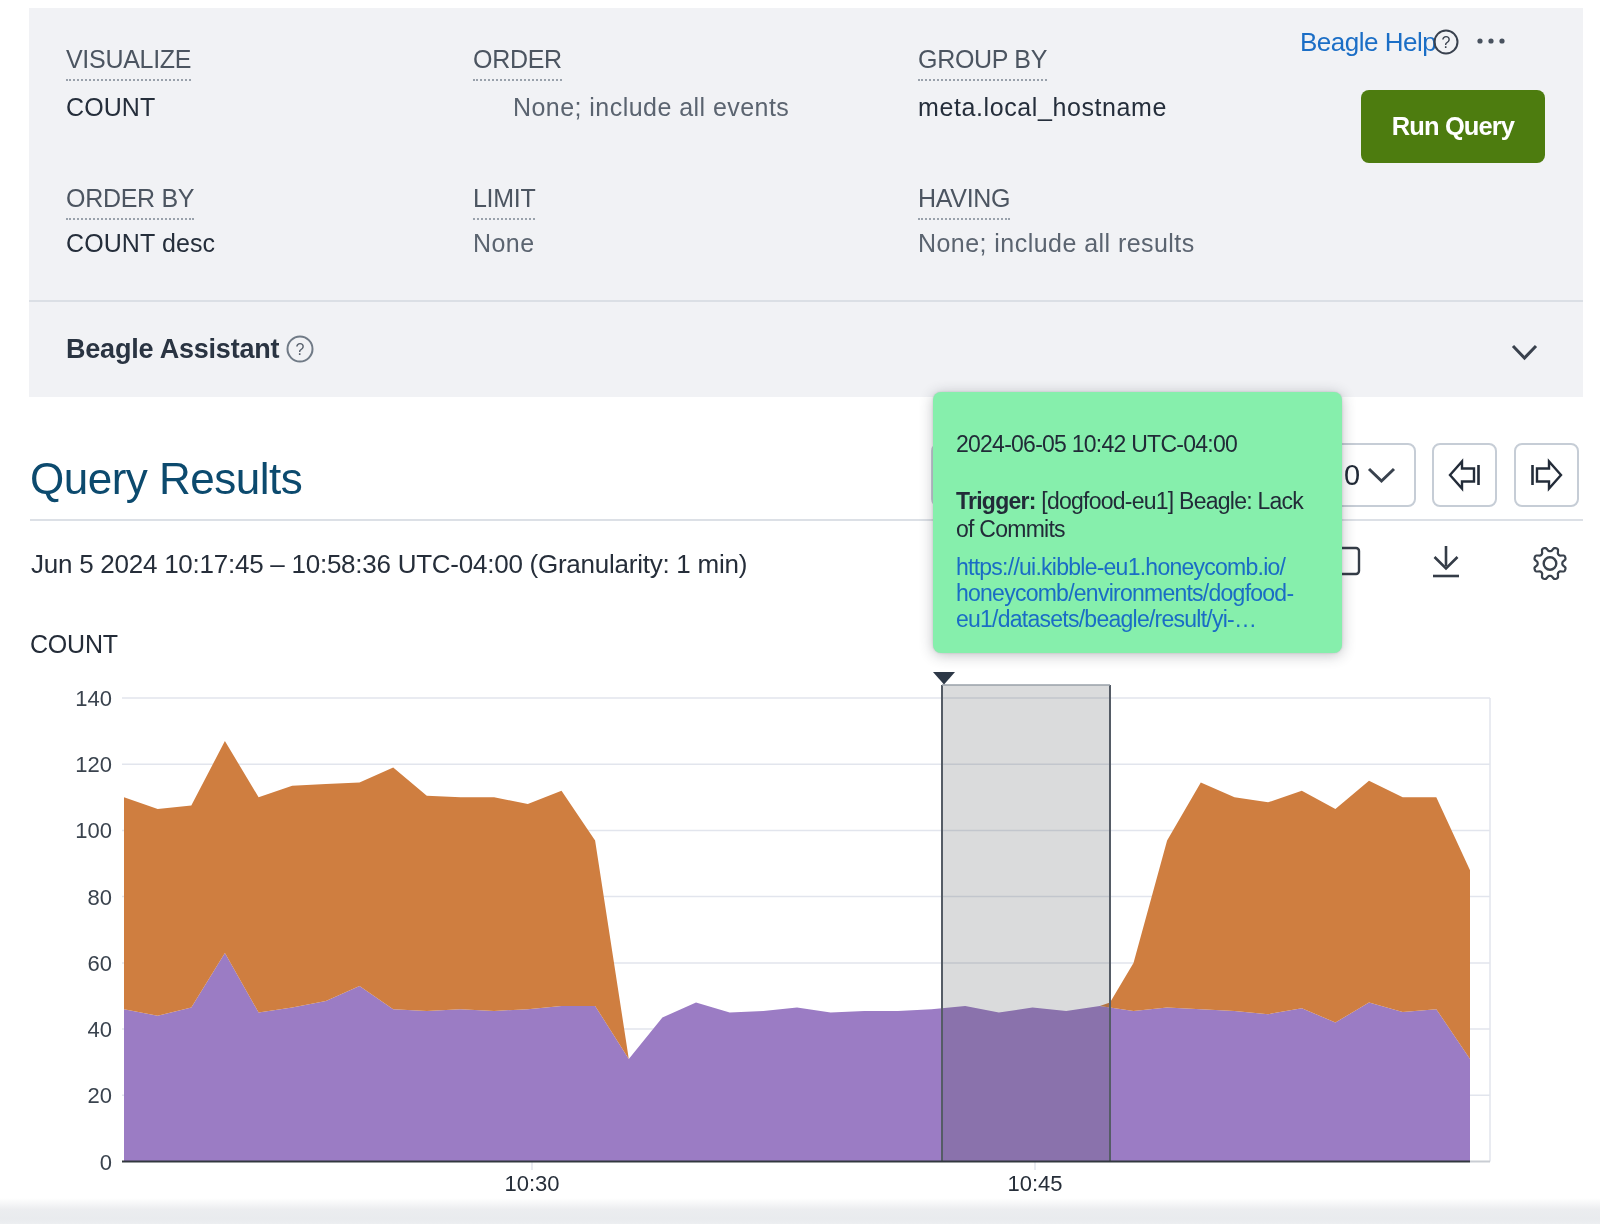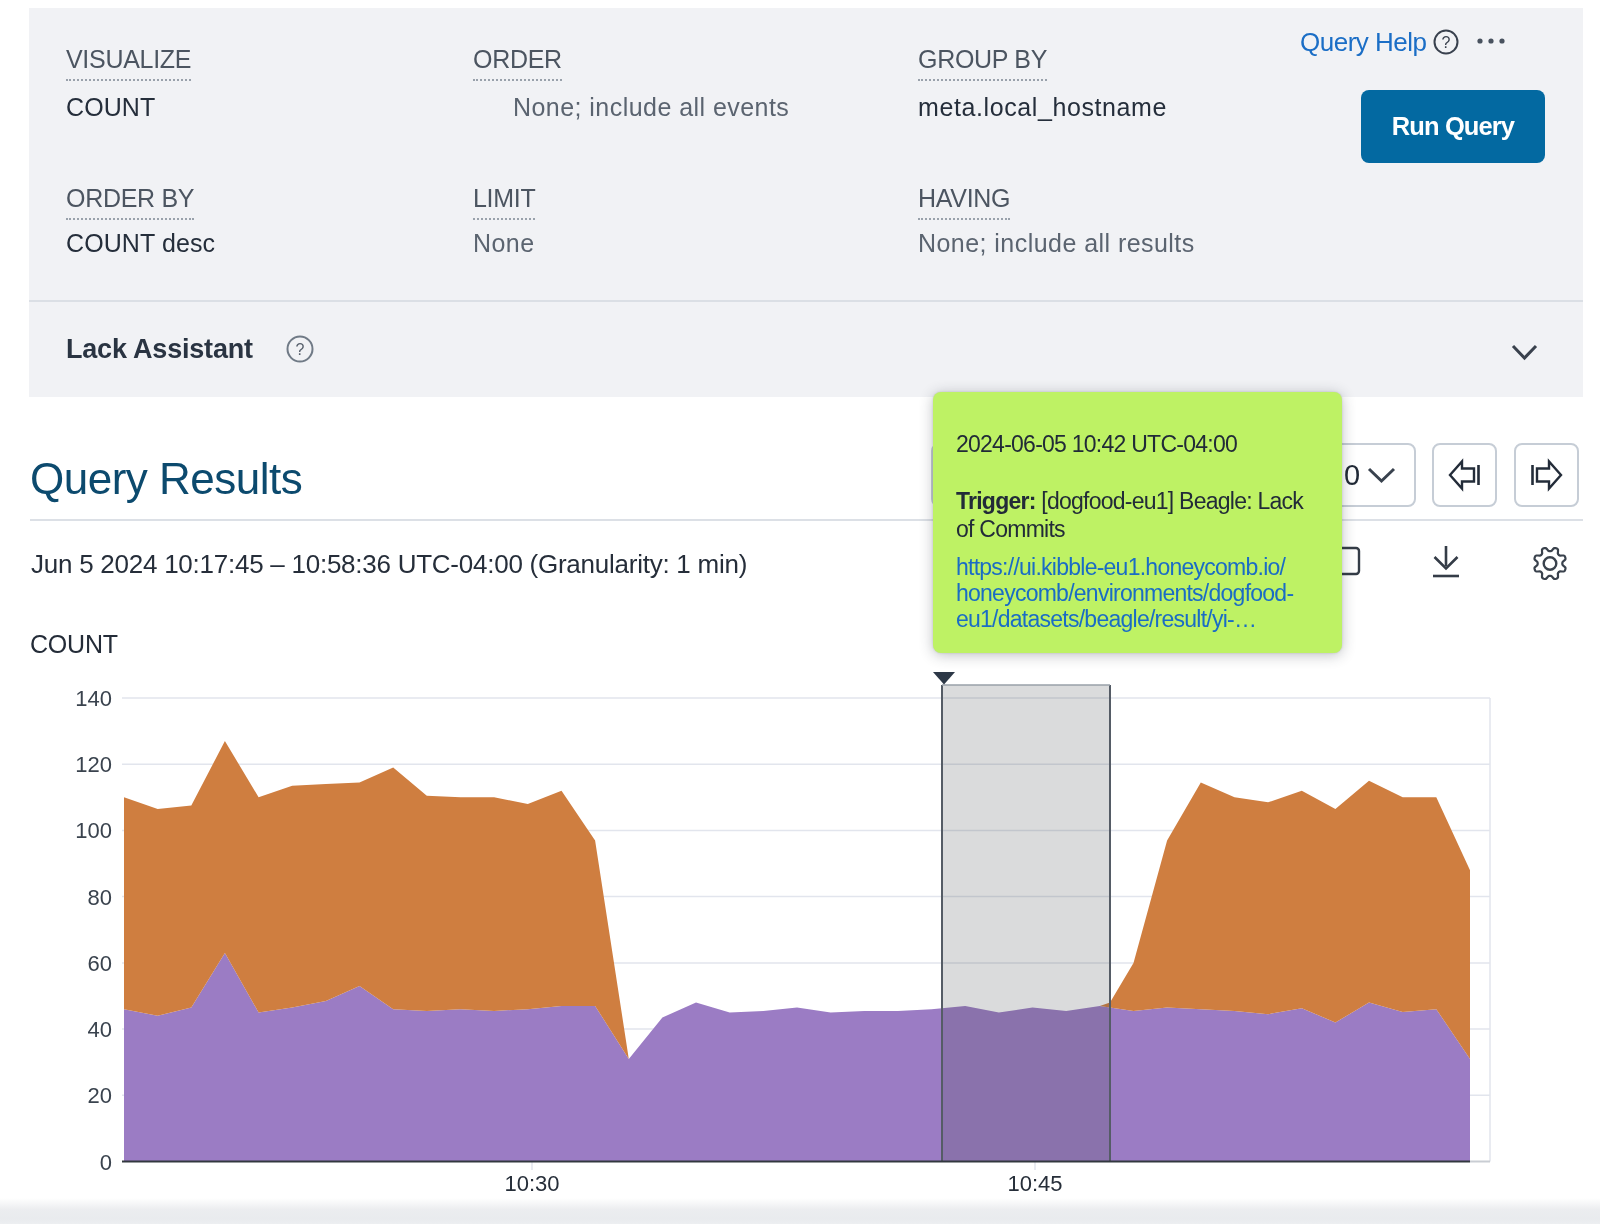--- a/index.html
+++ b/index.html
@@ -8,27 +8,27 @@
   #stage { position:relative; width:1600px; height:1160px; }
   .panel { left:29px; top:8px; width:1554px; height:292px; background:#f1f2f5; }
   .sep { left:29px; top:300px; width:1554px; height:2px; background:#dbdfe5; }
   .qabar { left:29px; top:302px; width:1554px; height:95px; background:#f1f2f5; }
   .lbl { font-size:25px; letter-spacing:-0.3px; color:#4c5561; border-bottom:2px dotted #99a1ab; padding-bottom:5px; display:inline-block; }
   .val { font-size:25px; letter-spacing:0.1px; color:#252e3b; }
   .vwide { letter-spacing:0.45px; }
   .vmeta { letter-spacing:0.6px; }
   .val.gray { color:#5b6470; }
   .qhelp { font-size:26px; letter-spacing:-0.5px; color:#1b6ec6; }
-  .runq { left:1361px; top:90px; width:184px; height:73px; background:#0369a1; border-radius:8px; color:#fff; font-size:25.5px; font-weight:bold; text-align:center; line-height:73px; letter-spacing:-0.9px; }
+  .runq { left:1361px; top:90px; width:184px; height:73px; background:#4d7c0f; border-radius:8px; color:#fff; font-size:25.5px; font-weight:bold; text-align:center; line-height:73px; letter-spacing:-0.9px; }
   .qatext { font-size:27px; font-weight:bold; letter-spacing:-0.2px; color:#2a3442; }
   .h1 { font-size:44px; letter-spacing:-0.5px; color:#0c4a6e; }
   .hr { left:30px; top:519px; width:1553px; height:2px; background:#dce0e6; }
   .trange { font-size:26px; letter-spacing:-0.25px; color:#262e3a; }
   .cnt { font-size:25px; letter-spacing:-0.2px; color:#242c38; }
-  .tooltip { left:933px; top:392px; width:409px; height:261px; background:#bef264; border-radius:8px;
+  .tooltip { left:933px; top:392px; width:409px; height:261px; background:#86efac; border-radius:8px;
              box-shadow:0 2px 14px rgba(40,45,55,0.30), 0 0 2px rgba(40,45,55,0.18); z-index:30; padding:38px 24px 0 23px; }
   .tt1 { font-size:23px; letter-spacing:-0.75px; line-height:28px; color:#212a37; }
   .tt2 { font-size:23px; letter-spacing:-0.75px; line-height:28px; color:#222b38; margin-top:29px; }
   .tt3 { font-size:23px; letter-spacing:-0.75px; line-height:26px; color:#1a6cc5; margin-top:11px; }
   .selbox { left:931px; top:443px; width:485px; height:64px; background:#fff; border:2px solid #c6cdd6; border-radius:8px; z-index:10; }
   .navbtn { top:443px; width:65px; height:64px; background:#fff; border:2px solid #c6cdd6; border-radius:8px; z-index:10; }
   .botstrip { left:0; top:1198px; width:1600px; height:26px;
     background:linear-gradient(180deg, rgba(190,195,203,0) 0%, rgba(190,195,203,0.30) 45%, #e9ebee 80%, #edeff1 100%); }
 </style>
 </head>
@@ -44,31 +44,31 @@
   <div class="abs val gray vwide" style="left:473px; top:93px;margin-left:40px;">None; include all events</div>
   <div class="abs" style="left:918px; top:45px;"><span class="lbl">GROUP BY</span></div>
   <div class="abs val vmeta" style="left:918px; top:93px;">meta.local_hostname</div>
   <div class="abs" style="left:66px; top:184px;"><span class="lbl">ORDER BY</span></div>
   <div class="abs val" style="left:66px; top:229px;">COUNT desc</div>
   <div class="abs" style="left:473px; top:184px;"><span class="lbl">LIMIT</span></div>
   <div class="abs val gray vwide" style="left:473px; top:229px;">None</div>
   <div class="abs" style="left:918px; top:184px;"><span class="lbl">HAVING</span></div>
   <div class="abs val gray vwide" style="left:918px; top:229px;">None; include all results</div>
 
-  <div class="abs qhelp" style="left:1300px; top:27px;">Query Help</div>
+  <div class="abs qhelp" style="left:1300px; top:27px;">Beagle Help</div>
   <svg class="abs" style="left:1425px; top:24px;" width="90" height="40" viewBox="0 0 90 40">
     <circle cx="21" cy="18" r="11.5" fill="none" stroke="#39414e" stroke-width="2"></circle>
     <text x="21" y="24" font-size="16" fill="#39414e" text-anchor="middle" font-family="Liberation Sans">?</text>
     <circle cx="55" cy="17" r="2.6" fill="#49525f"></circle>
     <circle cx="66" cy="17" r="2.6" fill="#49525f"></circle>
     <circle cx="77" cy="17" r="2.6" fill="#49525f"></circle>
   </svg>
   <div class="abs runq">Run Query</div>
 
-  <div class="abs qatext" style="left:66px; top:334px;">Lack Assistant</div>
+  <div class="abs qatext" style="left:66px; top:334px;">Beagle Assistant</div>
   <svg class="abs" style="left:284px; top:333px;" width="34" height="34" viewBox="0 0 34 34">
     <circle cx="16" cy="16" r="12.5" fill="none" stroke="#707a86" stroke-width="2"></circle>
     <text x="16" y="22" font-size="16" fill="#57606c" text-anchor="middle" font-family="Liberation Sans">?</text>
   </svg>
   <svg class="abs" style="left:1508px; top:343px;" width="34" height="24" viewBox="0 0 34 24">
     <path d="M5 3 L16.5 15 L28 3" fill="none" stroke="#39414d" stroke-width="3"></path>
   </svg>
 
   <div class="abs h1" style="left:30px; top:454px;">Query Results</div>
   <div class="abs hr"></div>

